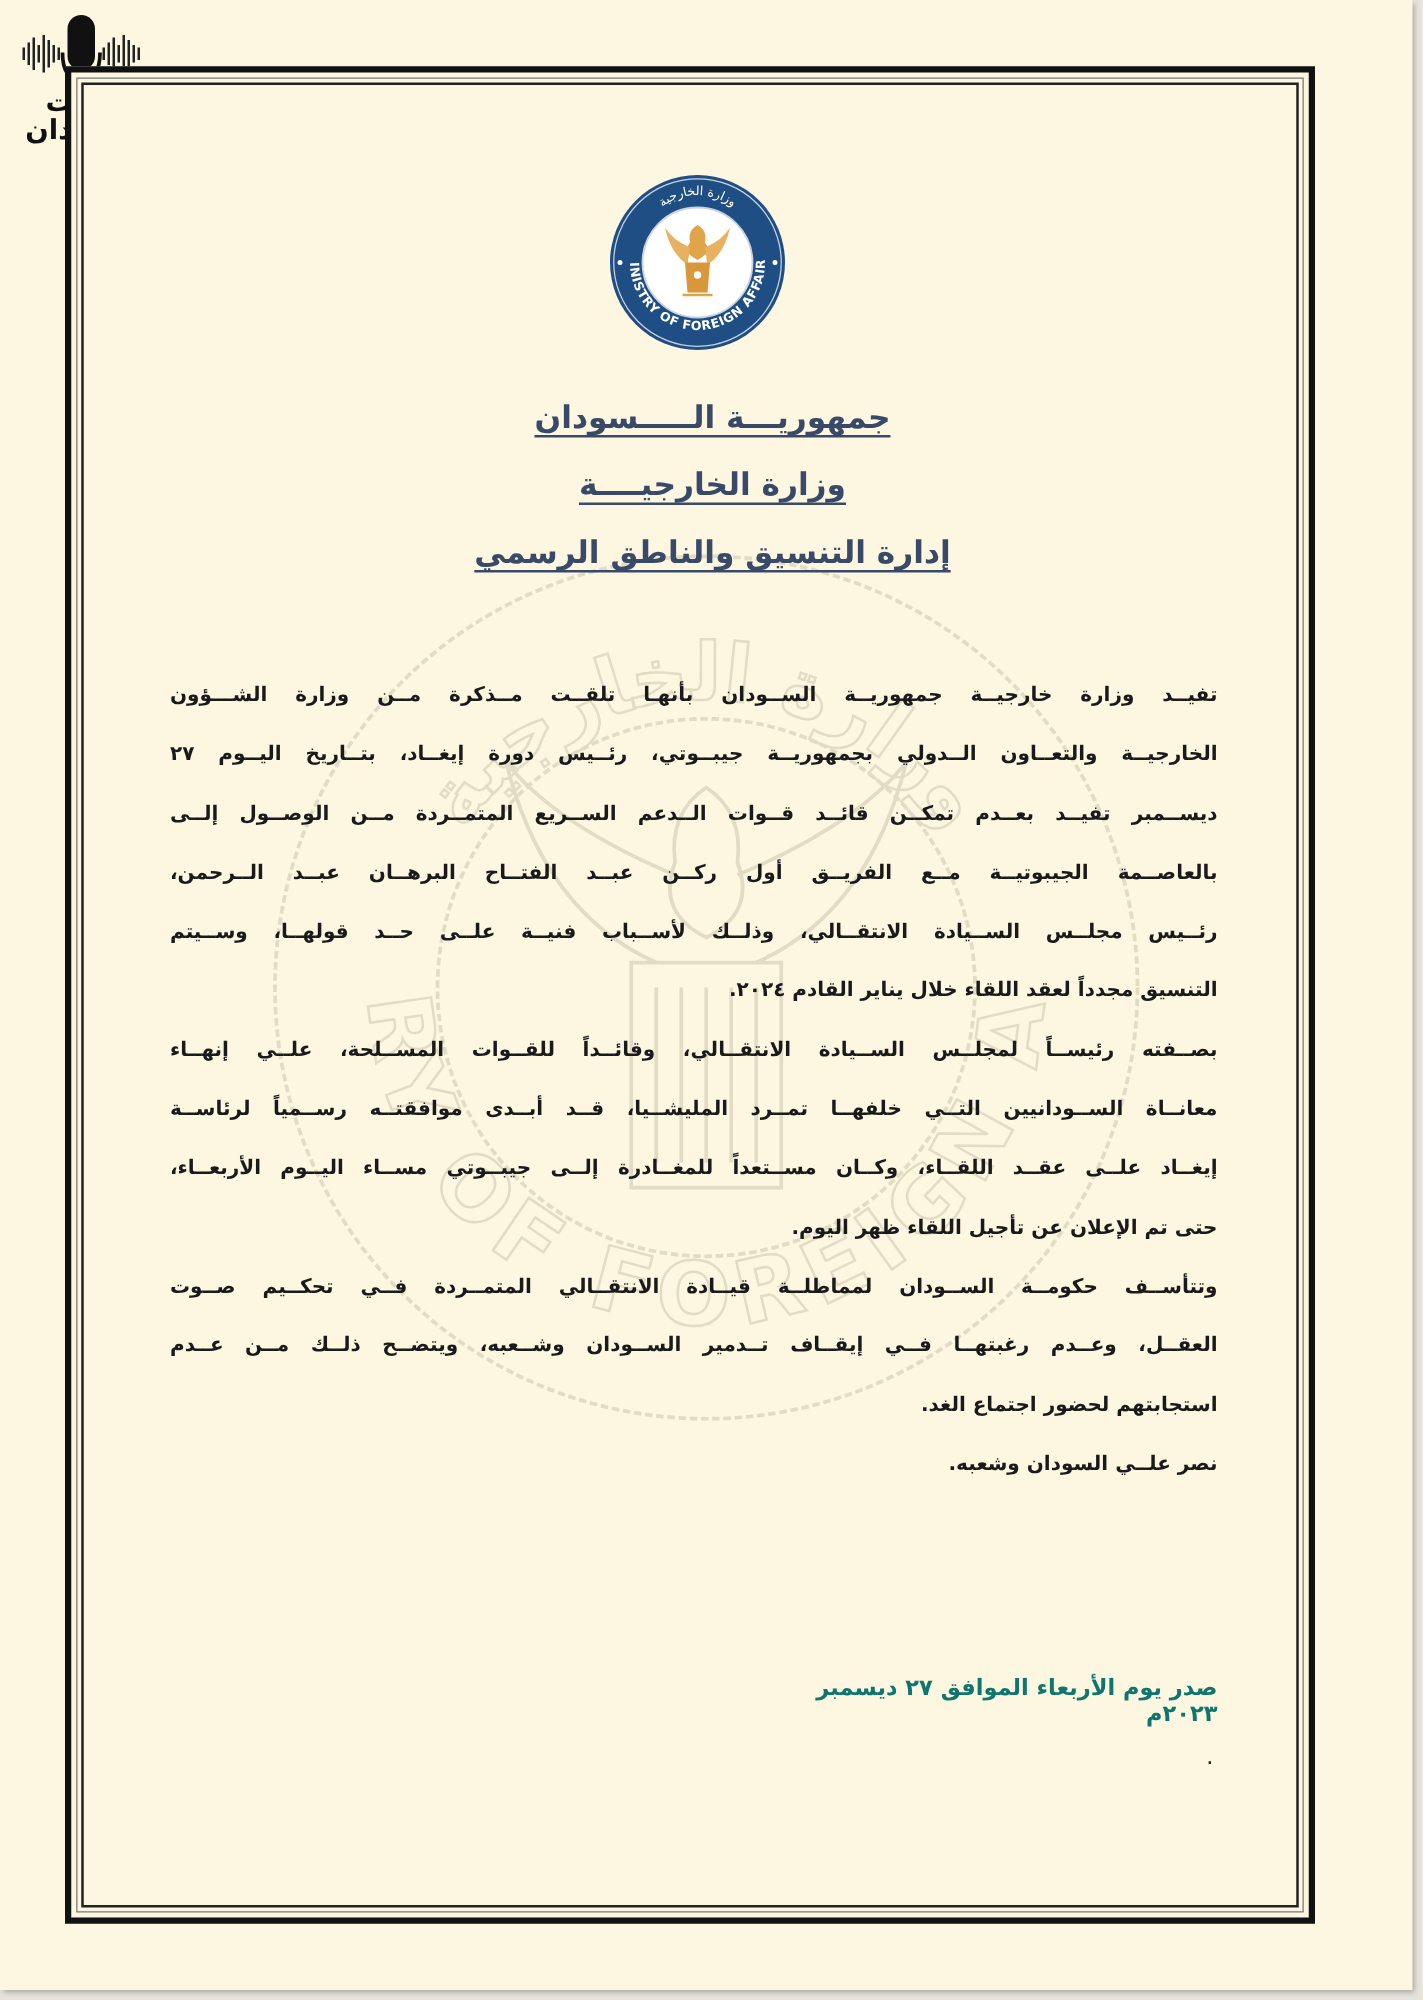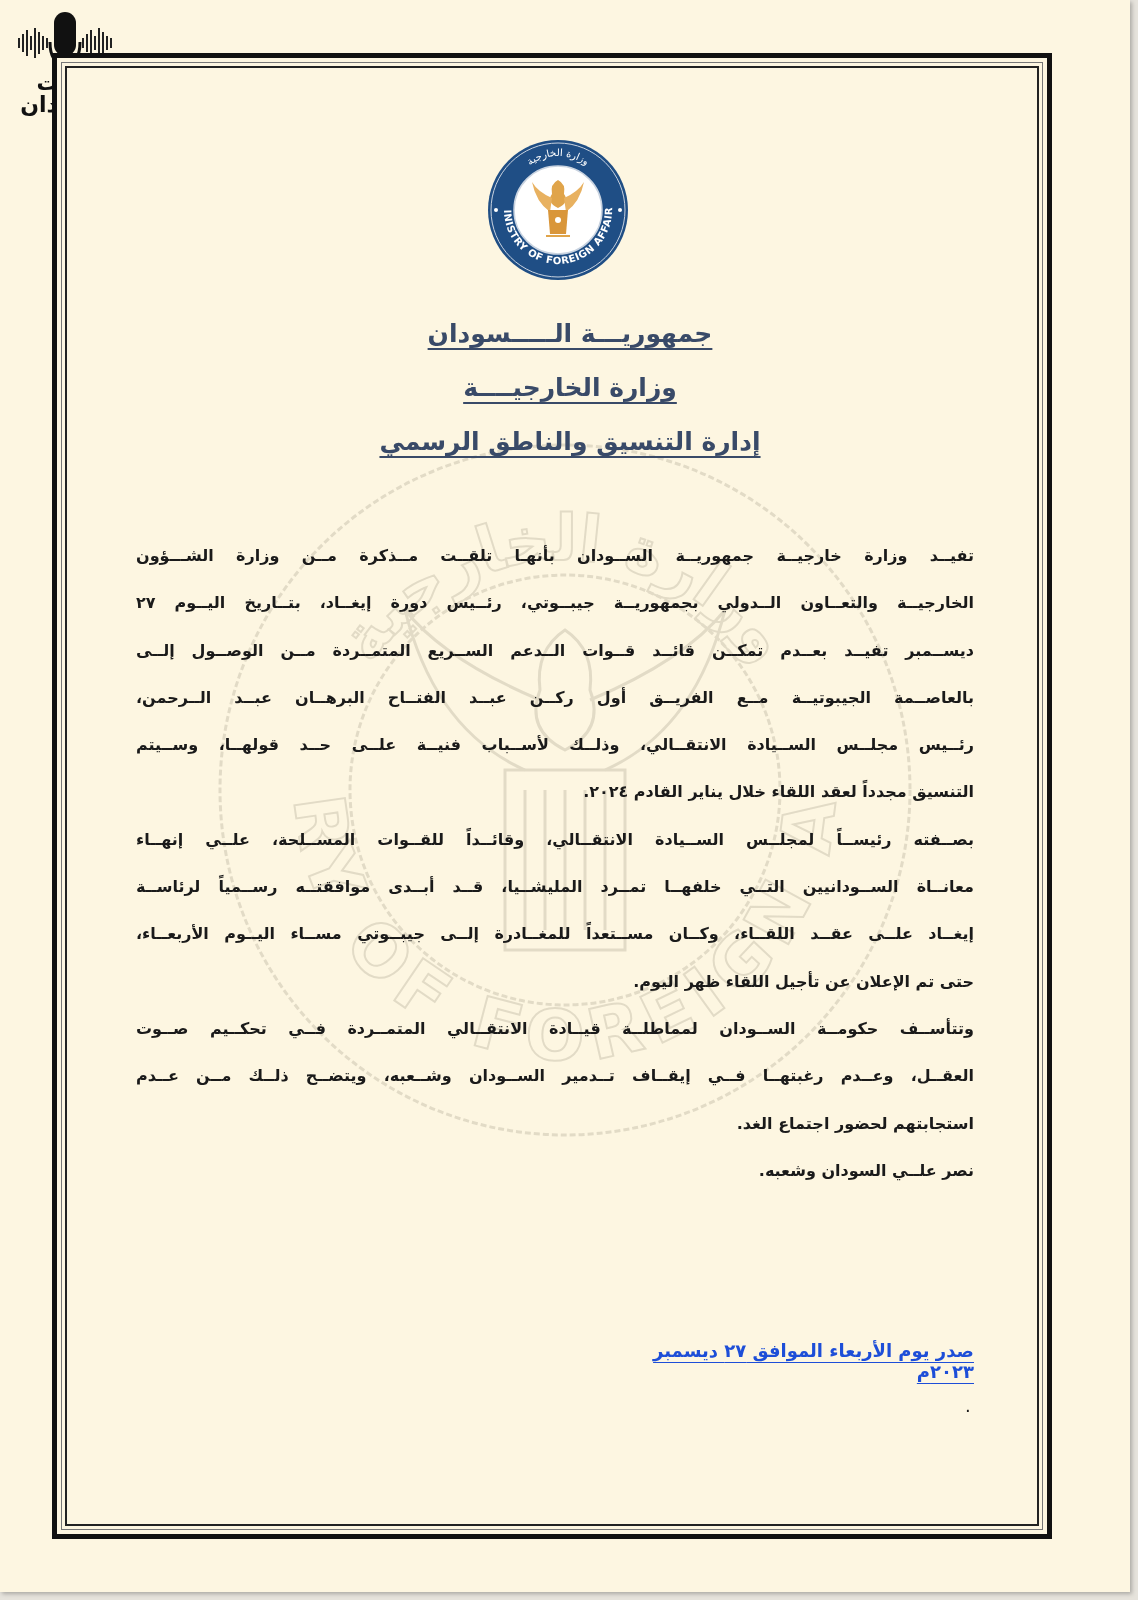--- a/index.html
+++ b/index.html
@@ -65,22 +65,22 @@
     }
     .line {
       height: 47.3px; line-height: 47.3px;
       text-align-last: justify; white-space: nowrap; overflow: hidden;
     }
     .line.last { text-align-last: right; }
     .signoff {
       position: absolute; left: 600px; top: 1340px; width: 374px;
       direction: rtl; text-align: right;
       font-family: "DejaVu Sans", sans-serif; font-weight: bold;
-      font-size: 18px; color: #1d4ed8;
-      text-decoration: underline; text-underline-offset: 5px;
+      font-size: 18px; color: #0f766e;
+      text-underline-offset: 5px;
     }
     .trailing-dot {
       position: absolute; left: 965px; top: 1395px;
       font-size: 18px; color: #1a1a1a;
     }
   </style>
 </head>
 <body>
 
 <div class="page">

